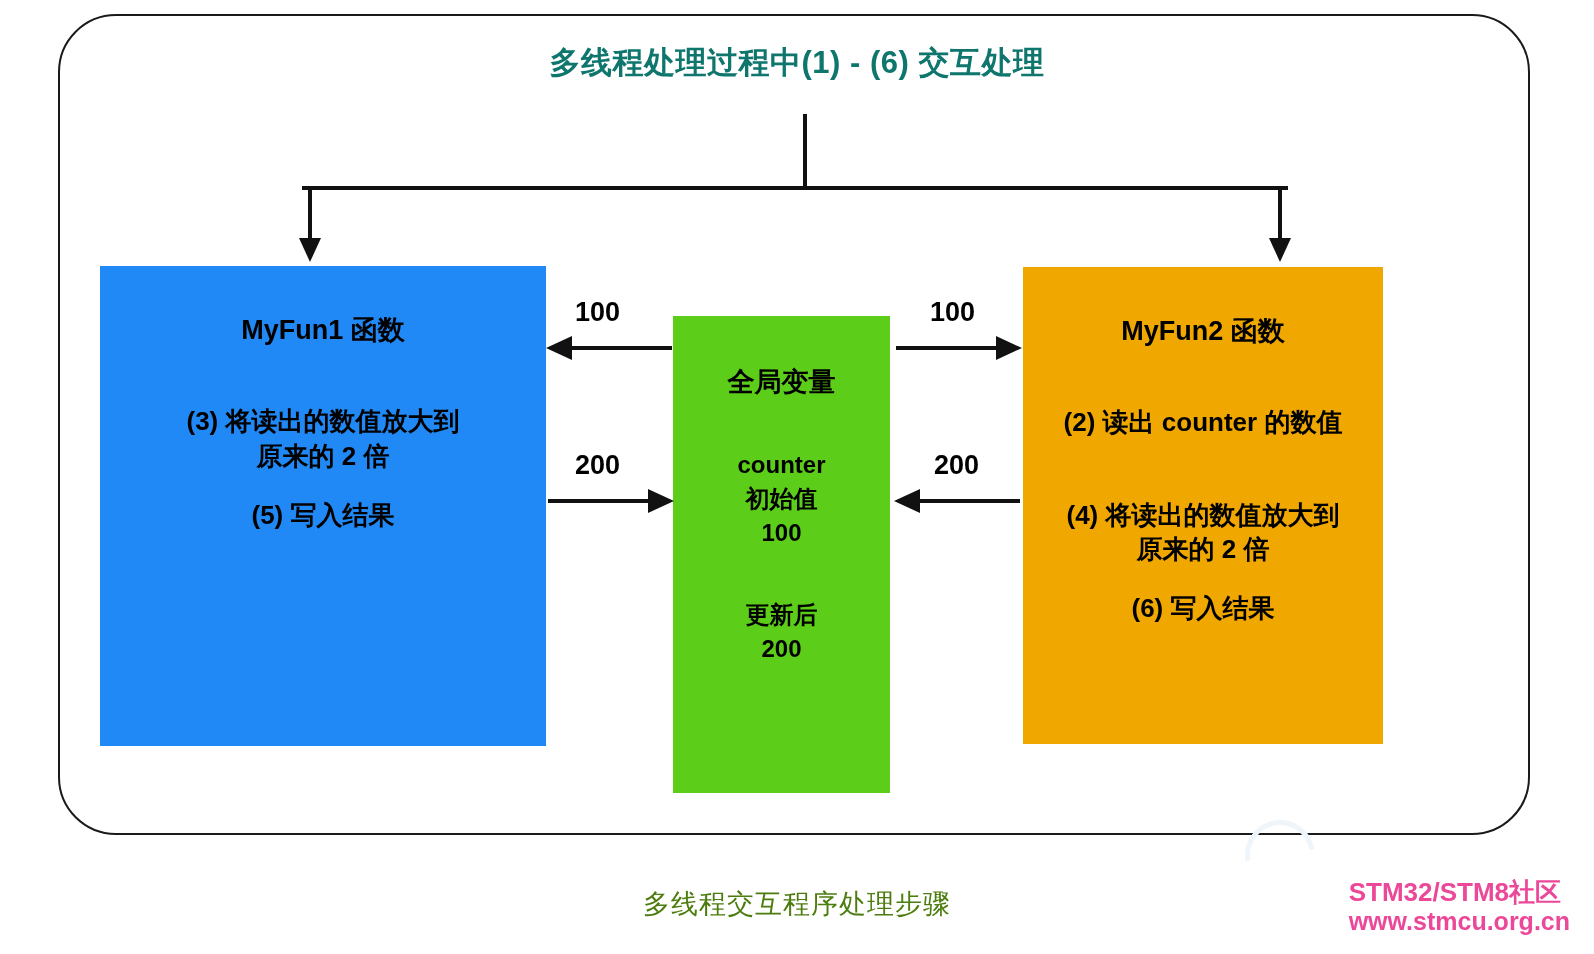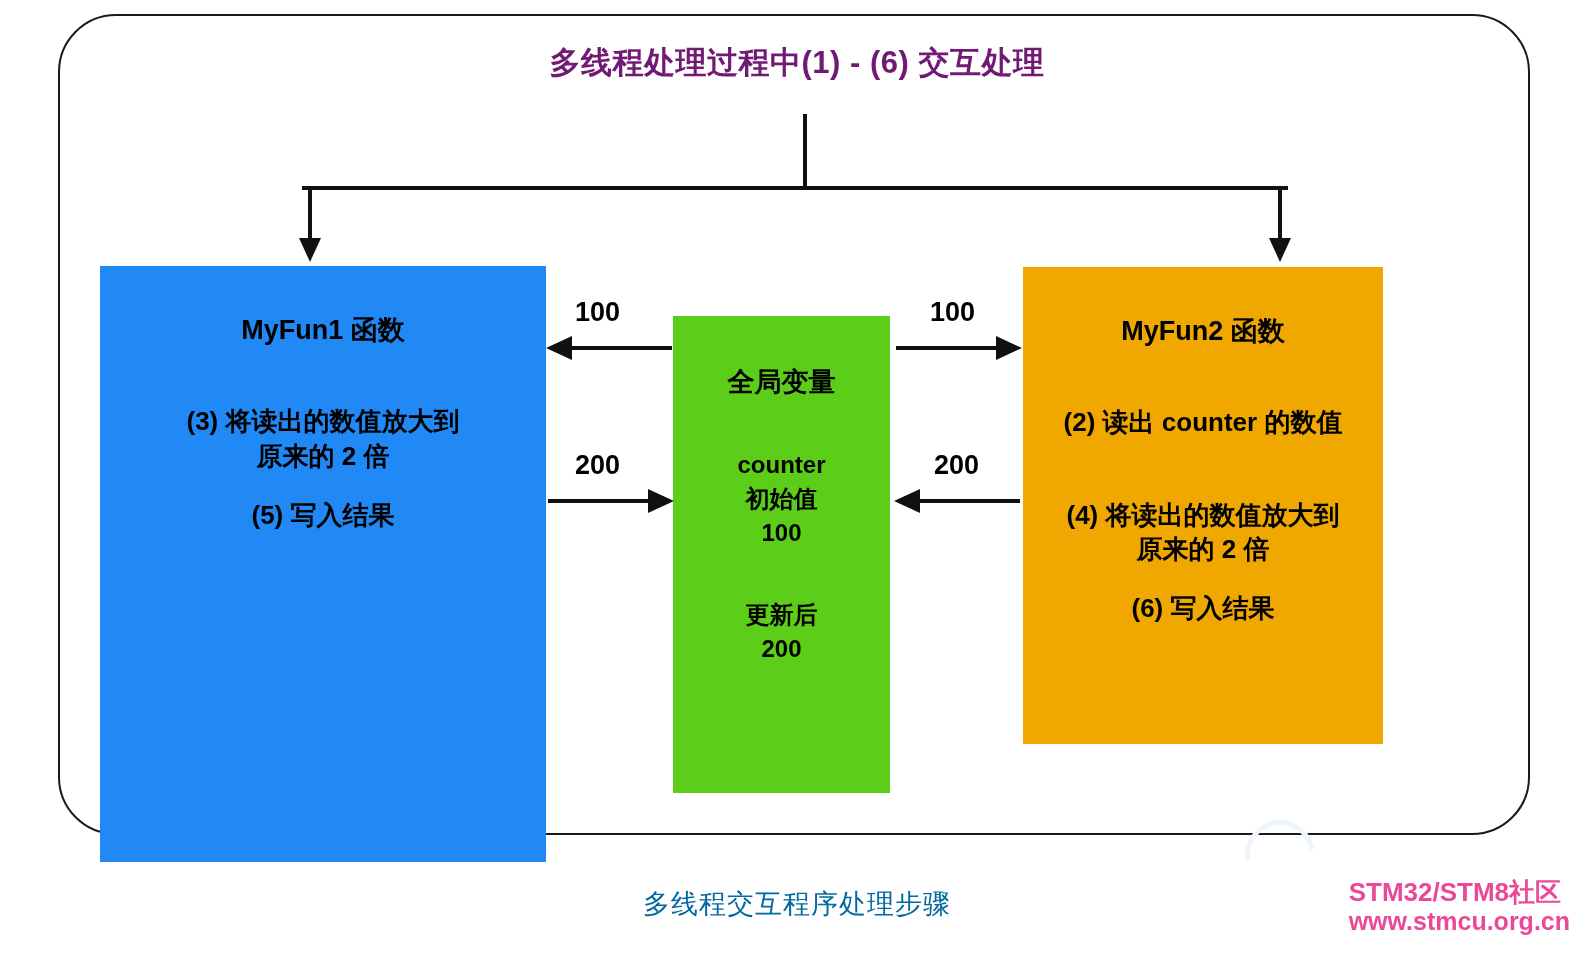--- a/index.html
+++ b/index.html
@@ -33,21 +33,21 @@
 
   
   #diagram-title {
     position: absolute;
     left: 0;
     top: 42px;
     width: 1594px;
     text-align: center;
     font-size: 31px;
     font-weight: bold;
-    color: #701a75;
+    color: #0f766e;
     letter-spacing: 0.5px;
     white-space: nowrap;
   }
 
   
   .conn {
     position: absolute;
     background: #111111;
   }
   #conn-stem {
@@ -98,21 +98,21 @@
     display: flex;
     flex-direction: column;
     align-items: center;
     color: #000000;
     text-align: center;
   }
   #panel-myfun1 {
     left: 100px;
     top: 266px;
     width: 446px;
-    height: 596px;
+    height: 480px;
     background: #2089f5;
   }
   #panel-counter {
     left: 673px;
     top: 268px;
     width: 217px;
     height: 477px;
     background: #5ccd18;
     margin-top: 48px;
   }
@@ -200,21 +200,21 @@
   #arrow-rb-head  { left: 894px; top: 489px; }
 
   
   #caption {
     position: absolute;
     left: 0;
     top: 886px;
     width: 1594px;
     text-align: center;
     font-size: 27px;
-    color: #0369a1;
+    color: #4d7c0f;
     letter-spacing: 1px;
   }
 
   
   #watermark {
     position: absolute;
     right: 24px;
     top: 878px;
     text-align: left;
     color: #ec4899;

